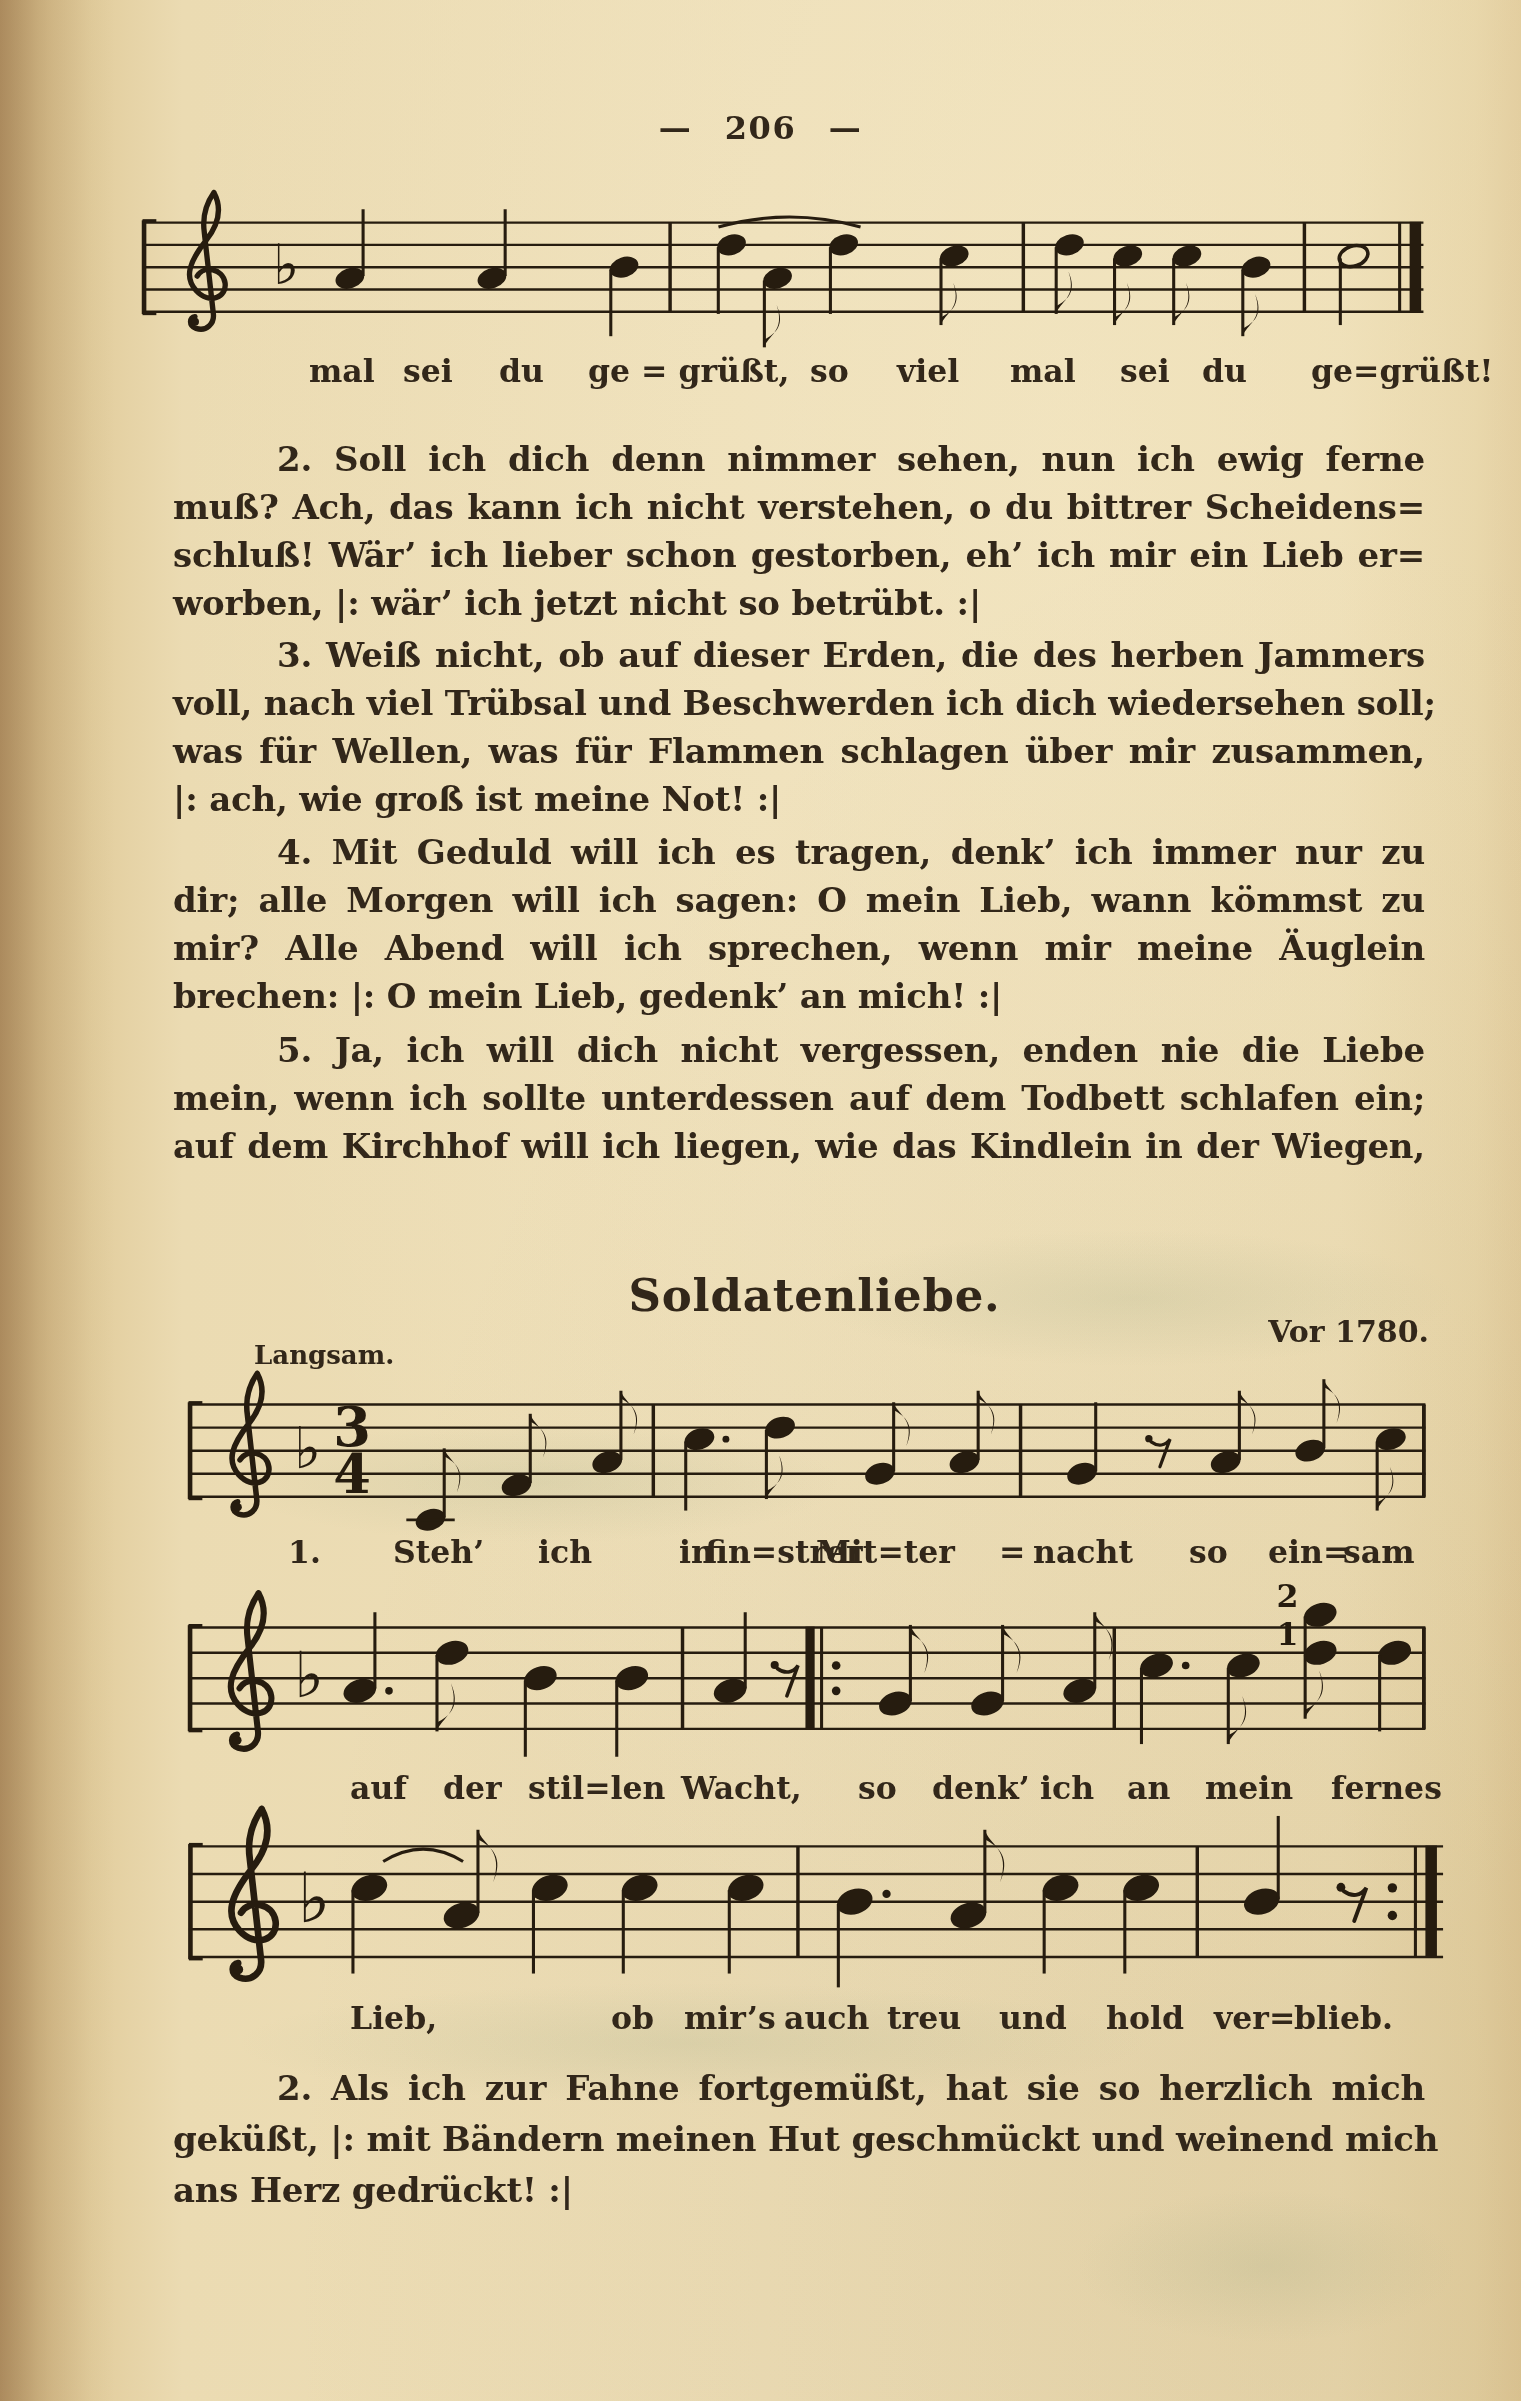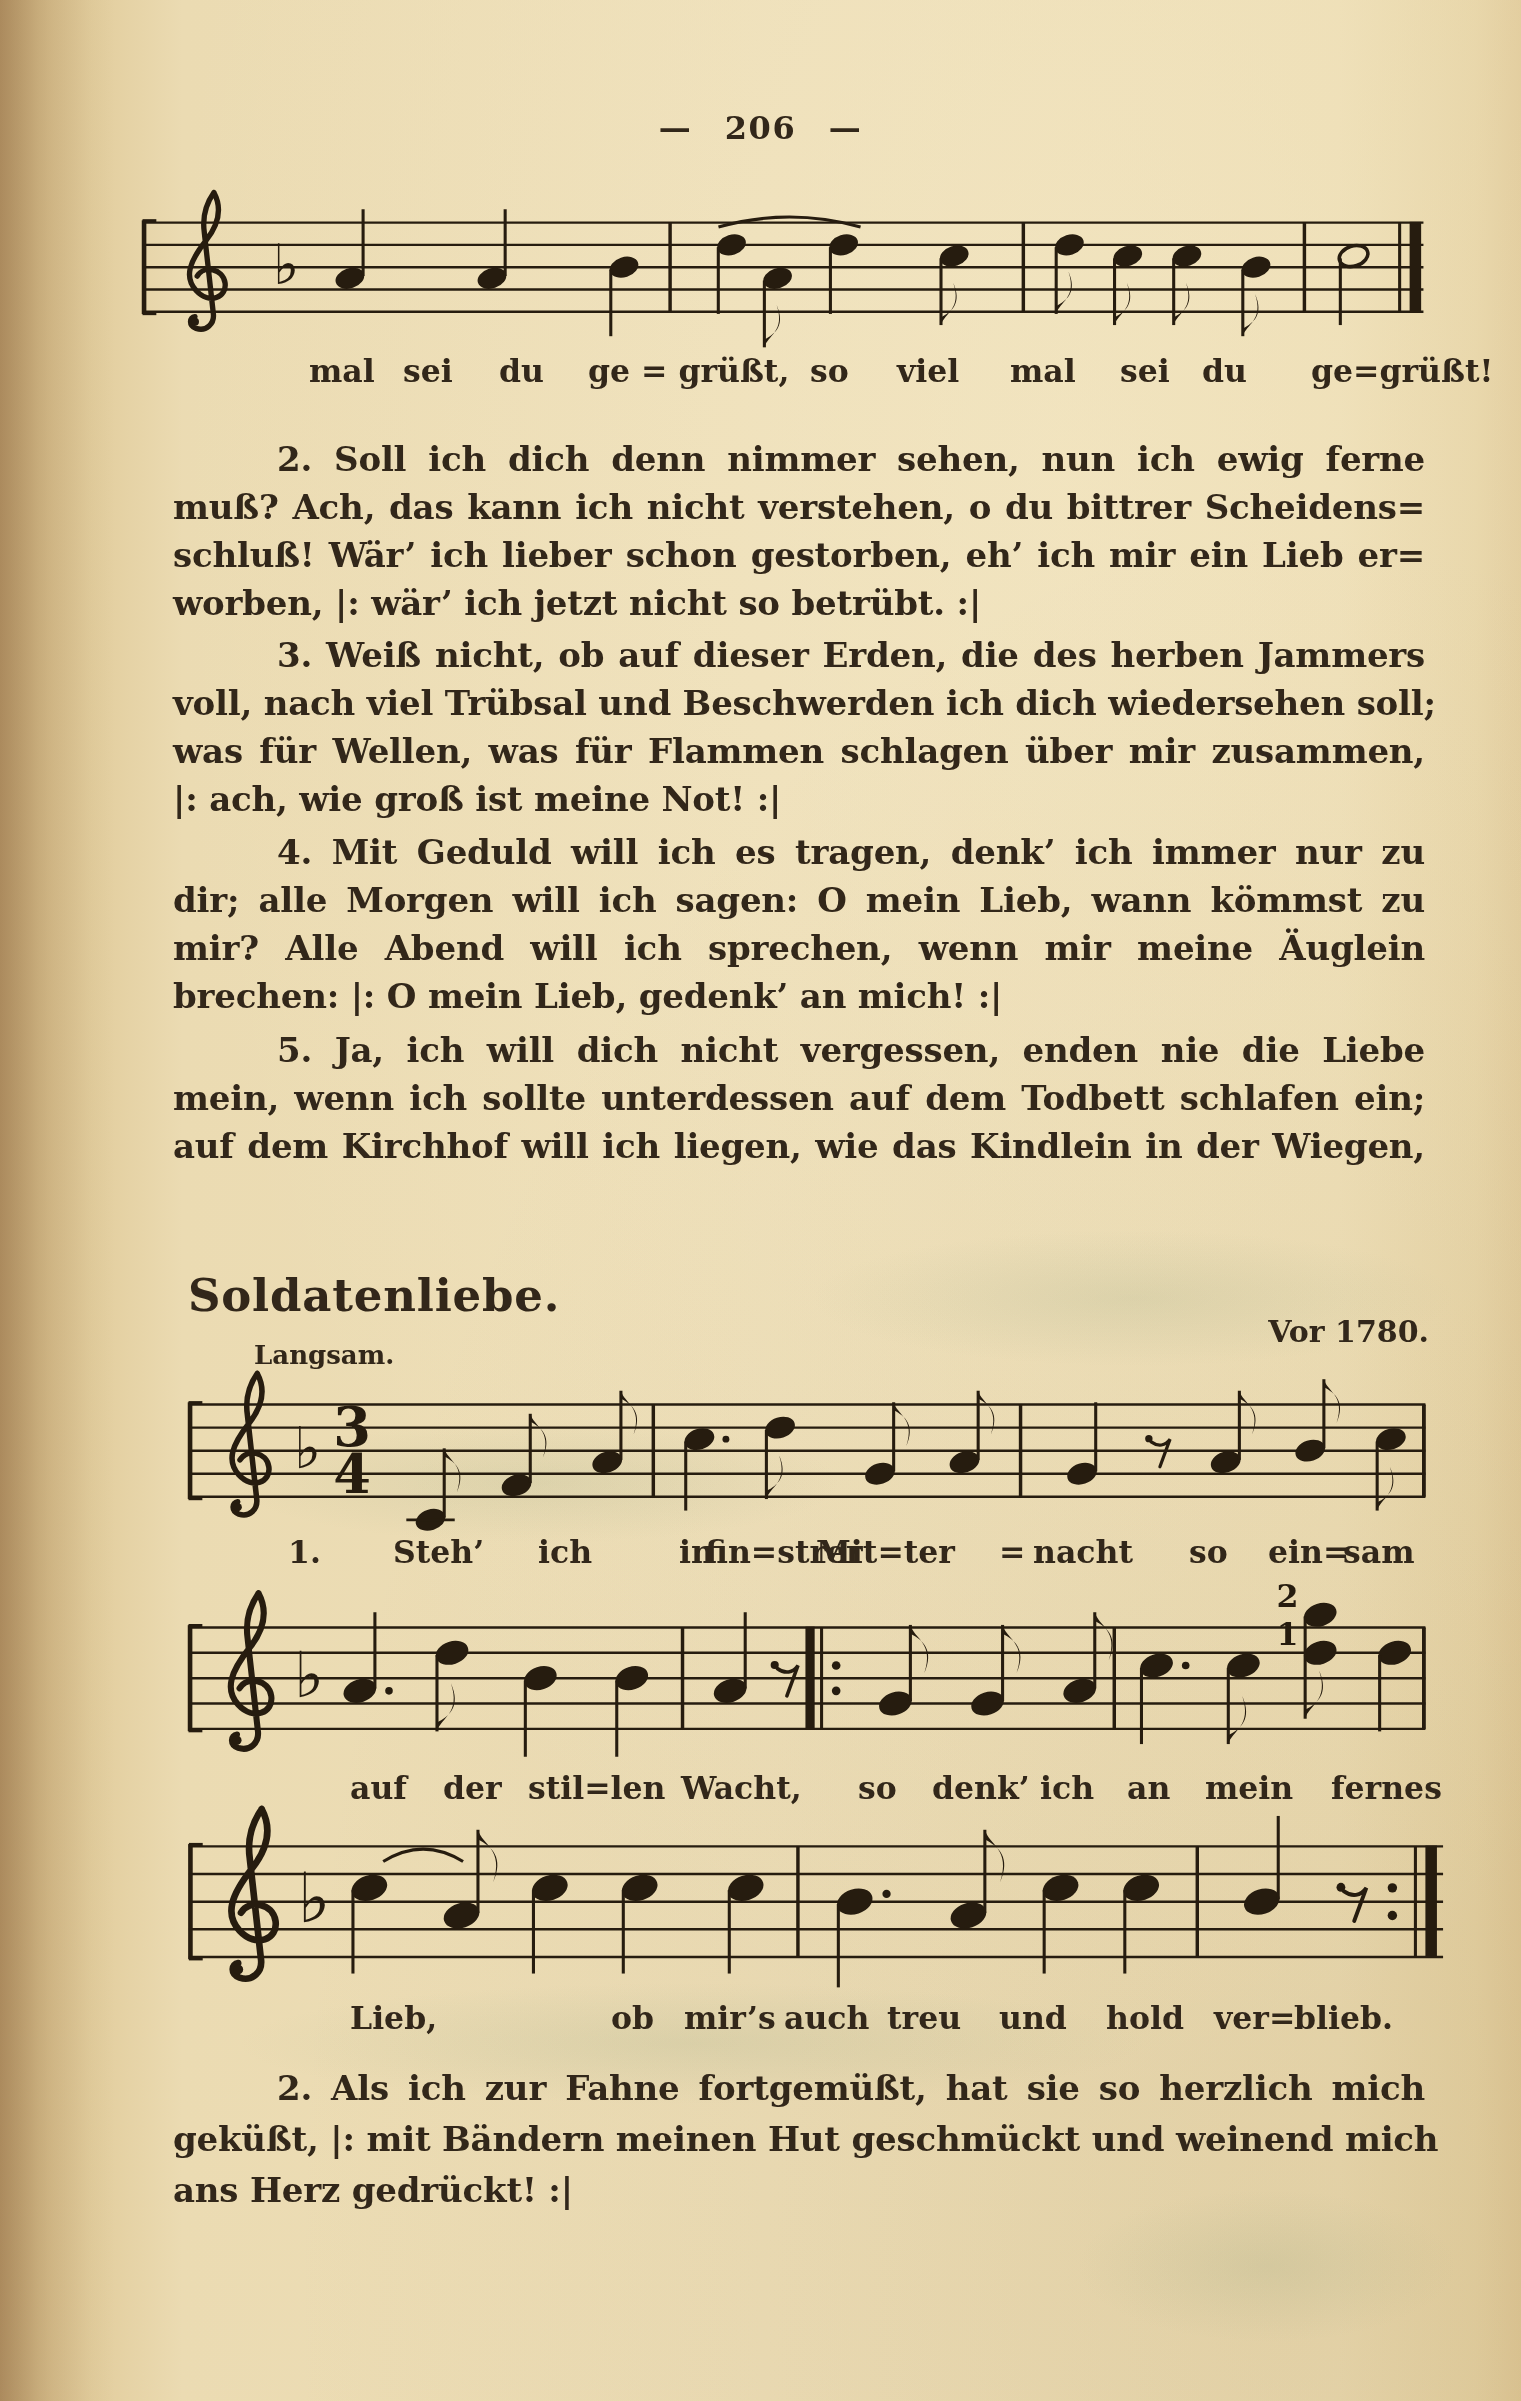--- a/index.html
+++ b/index.html
@@ -17,21 +17,21 @@
     font-size:32px;font-weight:bold;word-spacing:20px;letter-spacing:1.5px;}
   .verse{position:absolute;left:173px;width:1252px;font-size:34px;line-height:48px;
     font-weight:bold;letter-spacing:-0.2px;}
   .verse.songverse{line-height:51px;}
   .vline{text-align:justify;text-align-last:justify;white-space:nowrap;}
   .vline.first{text-indent:104px;}
   .vline.last{text-align:left;text-align-last:left;}
   .lyricrow{position:absolute;left:0;top:0;width:100%;height:45px;
     font-size:31.5px;font-weight:bold;}
   .lyricrow span{position:absolute;top:0;white-space:nowrap;}
-  .title{position:absolute;left:188px;width:1237px;text-align:left;
+  .title{position:absolute;left:196px;width:1237px;text-align:center;
     font-size:45px;font-weight:bold;letter-spacing:0.8px;}
   .tempo{position:absolute;font-size:26px;font-weight:bold;}
   .date{position:absolute;font-size:30px;font-weight:bold;text-align:right;}
   svg.staff{position:absolute;overflow:visible;}
 </style>
 </head>
 <body>
 
 <div id="page">
   <div class="gutter"></div>

